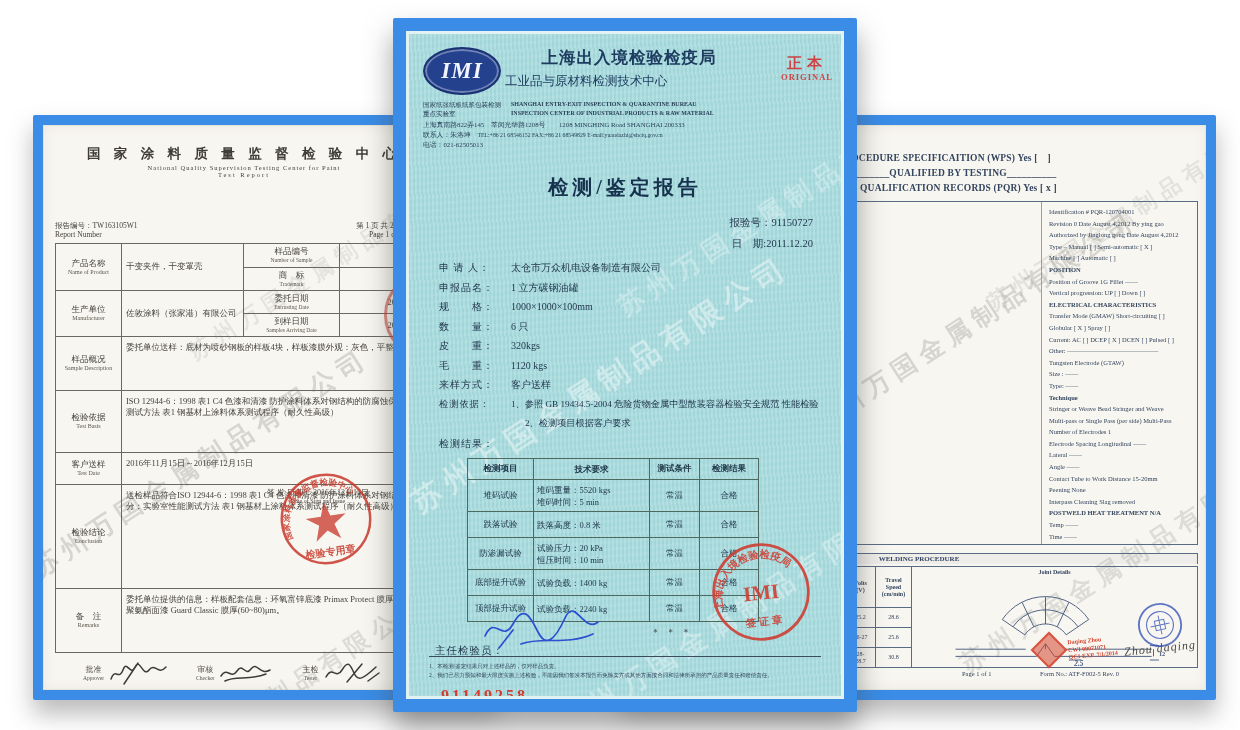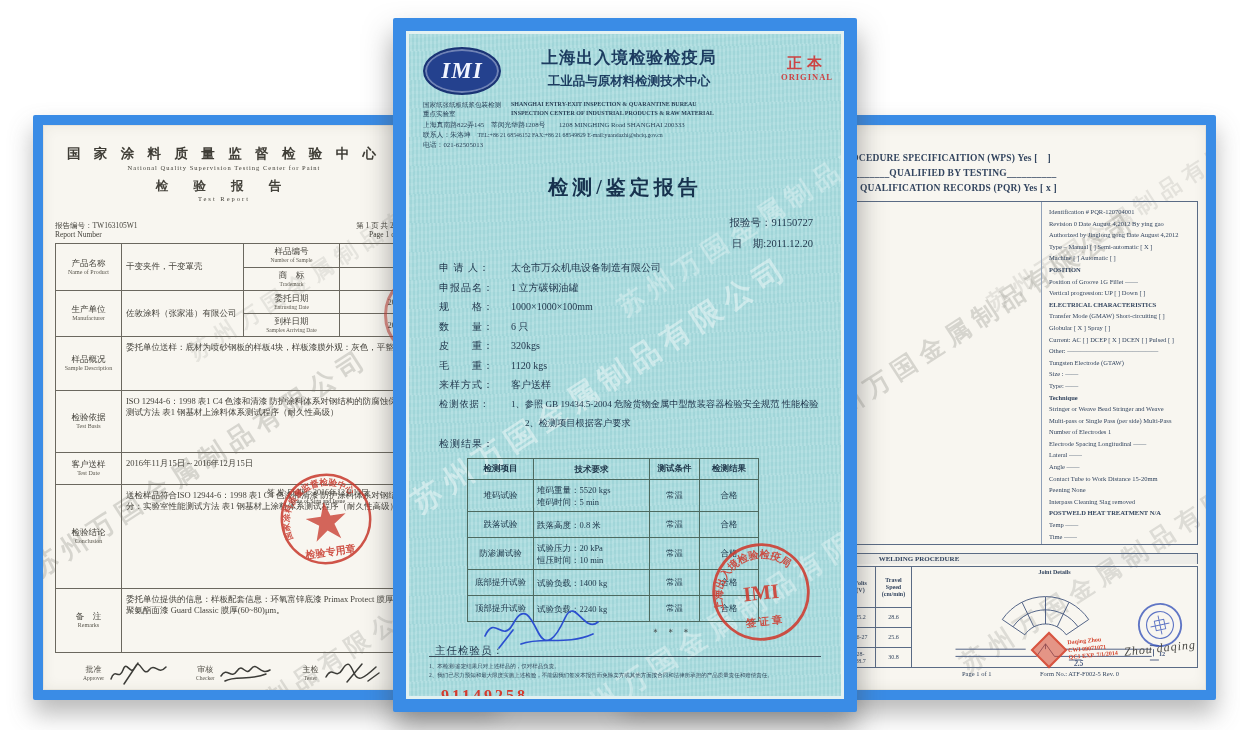--- a/index.html
+++ b/index.html
@@ -23,21 +23,21 @@
    repeating-linear-gradient(-4deg, rgba(255,255,255,.08) 0 3px, transparent 3px 7px)}
 
 
 .wm{position:absolute;white-space:nowrap;transform:rotate(-33deg);font-weight:bold;
   pointer-events:none;letter-spacing:7px}
 .wm-g{color:rgba(135,135,130,.30)}
 .wm-c{color:rgba(235,245,245,.55)}
 
 
 .ld{color:#45433c}
-.ld-head{position:absolute;left:0;top:20px;width:362px;text-align:center}
+.ld-head{position:absolute;left:0;top:20px;width:402px;text-align:center}
 .ld-t1{font-size:13.5px;font-weight:bold;letter-spacing:5px;color:#3f3d36}
 .ld-t1e{font-size:6.5px;margin-top:1px;letter-spacing:1px}
 .ld-t2{font-size:12.5px;font-weight:bold;letter-spacing:11px;margin-top:7px}
 .ld-t2e{font-size:6.5px;letter-spacing:2px}
 .ld-rep{position:absolute;left:12px;top:96px;width:348px;display:flex;
   justify-content:space-between;font-size:7.5px;line-height:9px}
 .ld-rep .r{text-align:right}
 .lt{position:absolute;left:12px;top:118px;width:440px;border:1px solid #6b685f;font-size:8.5px}
 .lr{display:flex;border-top:1px solid #6b685f}
 .lr:first-child{border-top:none}
@@ -69,21 +69,21 @@
 .stamp-edge::after{content:"";position:absolute;left:10px;top:10px;right:10px;bottom:10px;
   border-radius:50%;border:1px solid rgba(198,60,50,.4)}
 
 
 .cd-logo{position:absolute;left:14px;top:13px;width:78px;height:48px;border-radius:50%;
   background:#24418e;border:2px solid #1a3374;display:flex;align-items:center;
   justify-content:center;color:#f2f5ff;font-weight:bold;font-size:23px;font-style:italic;
   letter-spacing:1px;box-shadow:inset 0 0 0 2px rgba(255,255,255,.35)}
 .cd-org{position:absolute;left:96px;top:13px;width:248px;text-align:center;font-weight:bold;
   font-size:16.5px;letter-spacing:1px;color:#1d3c60}
-.cd-org2{position:absolute;left:96px;top:39px;width:248px;text-align:center;font-weight:bold;
+.cd-org2{position:absolute;left:96px;top:39px;width:248px;font-weight:normal;
   font-size:12.5px;color:#1d3c60}
 .cd-orig{position:absolute;right:8px;top:22px;text-align:center;color:#c44;line-height:14px}
 .cd-orig .cn{font-size:15px;font-weight:bold;letter-spacing:5px}
 .cd-orig .en{font-size:8.5px;font-weight:bold;letter-spacing:1px}
 .cd-lab{position:absolute;left:14px;top:66px;font-size:6.5px;line-height:9px;color:#2a4258}
 .cd-en{position:absolute;left:102px;top:66px;font-size:6px;font-weight:bold;line-height:8.5px;
   color:#2a4258}
 .cd-addr{position:absolute;left:14px;top:86px;font-size:6.8px;line-height:9.5px;color:#2a4258}
 .cd-title{position:absolute;left:0;top:140px;width:100%;text-align:center;font-size:20px;
   font-weight:bold;letter-spacing:4px;color:#17324e}
@@ -157,21 +157,20 @@
 
   <div class="doc doc-left">
     <div class="paper pw ld">
       <div class="wm wm-g" style="left:-40px;top:320px;font-size:26px">苏州万国金属制品有限公司</div>
       <div class="wm wm-g" style="left:40px;top:560px;font-size:24px;opacity:.8">苏州万国金属制品有限公司</div>
       <div class="wm wm-g" style="left:120px;top:120px;font-size:22px;opacity:.55">苏州万国金属制品有限公司</div>
 
       <div class="ld-head">
         <div class="ld-t1">国 家 涂 料 质 量 监 督 检 验 中 心</div>
         <div class="ld-t1e">National  Quality  Supervision  Testing  Center  for  Paint</div>
-        <div class="ld-t2">检 验 报 告</div>
         <div class="ld-t2e">Test  Report</div>
       </div>
       <div class="ld-rep">
         <div>
           <div>报告编号：TW163105W1</div>
           <div>Report Number</div>
         </div>
         <div class="r">
           <div>第 1 页 共 2 页</div>
           <div>Page 1 of 2</div>

